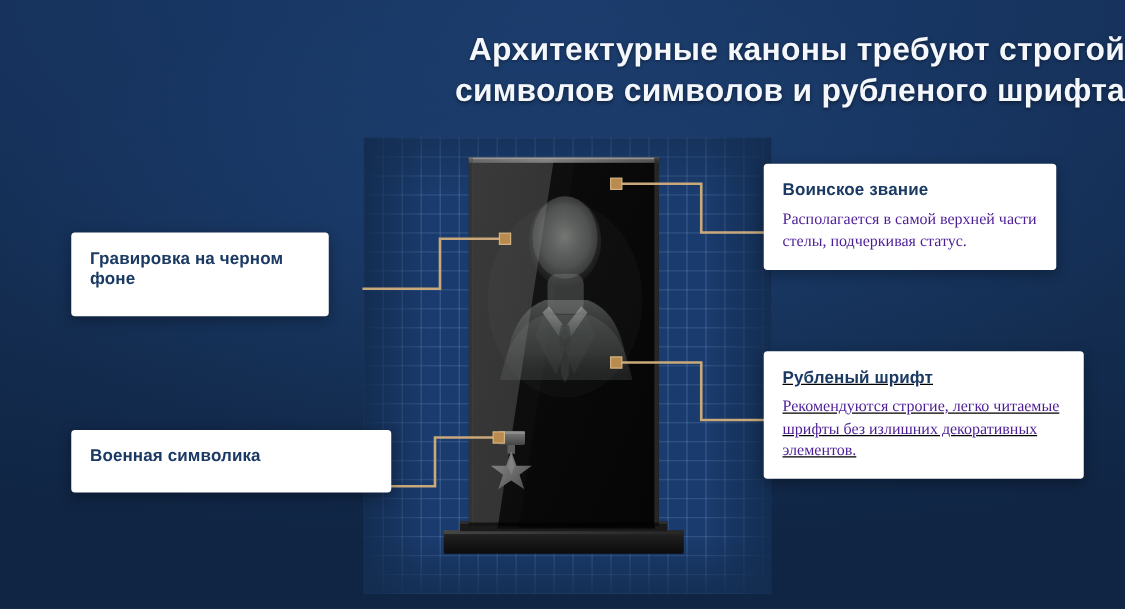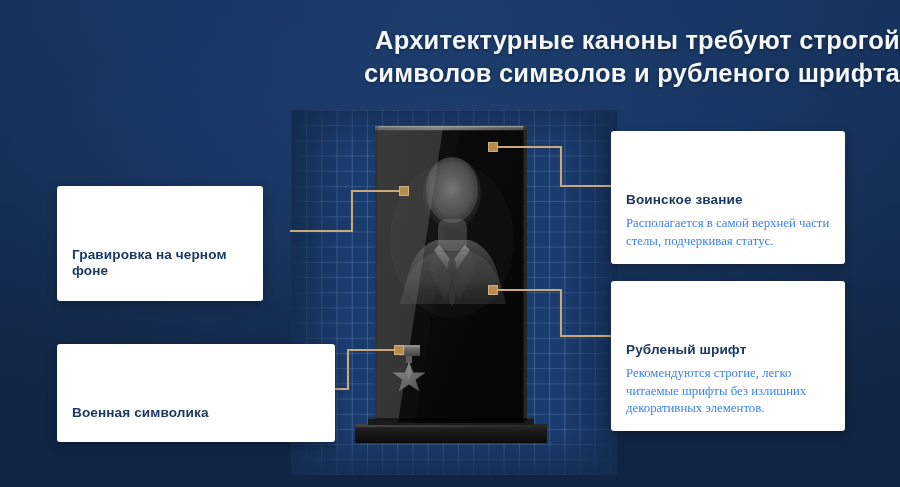--- a/index.html
+++ b/index.html
@@ -81,33 +81,32 @@
     z-index:5;
   }
   .card h3{
     font-family:"Liberation Sans", sans-serif;
     font-size:13.6px;
     font-weight:700;
     color:#1b3a63;
     line-height:1.2;
     margin-bottom:7px;
     letter-spacing:.1px;
-    margin-top:48px;
   }
   .card p{
     font-family:"Liberation Serif", serif;
     font-size:12.8px;
-    color:#3b82f6;
+    color:#4c1d95;
     line-height:1.36;
   }
 
   #card-engraving { left:57px;  top:186px; width:206px; }
-  #card-symbols   { left:57px;  top:344px; width:278px; }
+  #card-symbols   { left:57px;  top:344px; width:256px; }
   #card-rank      { left:611px; top:131px; width:234px; }
-  #card-font      { left:611px; top:281px; width:234px; }
+  #card-font      { left:611px; top:281px; width:256px;text-decoration:underline; }
 </style>
 </head>
 <body>
 
 <div class="stage">
 
   <h1 class="title">
     <span class="l1">Архитектурные каноны требуют строгой</span>
     <span class="l2">символов символов и рубленого шрифта</span>
   </h1>

